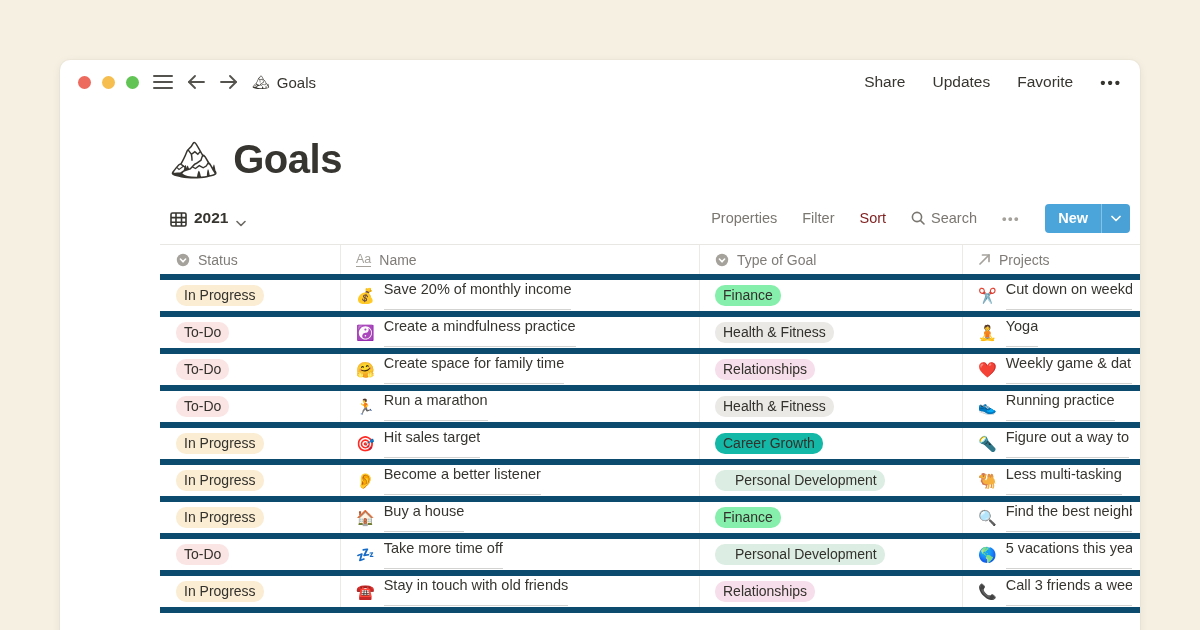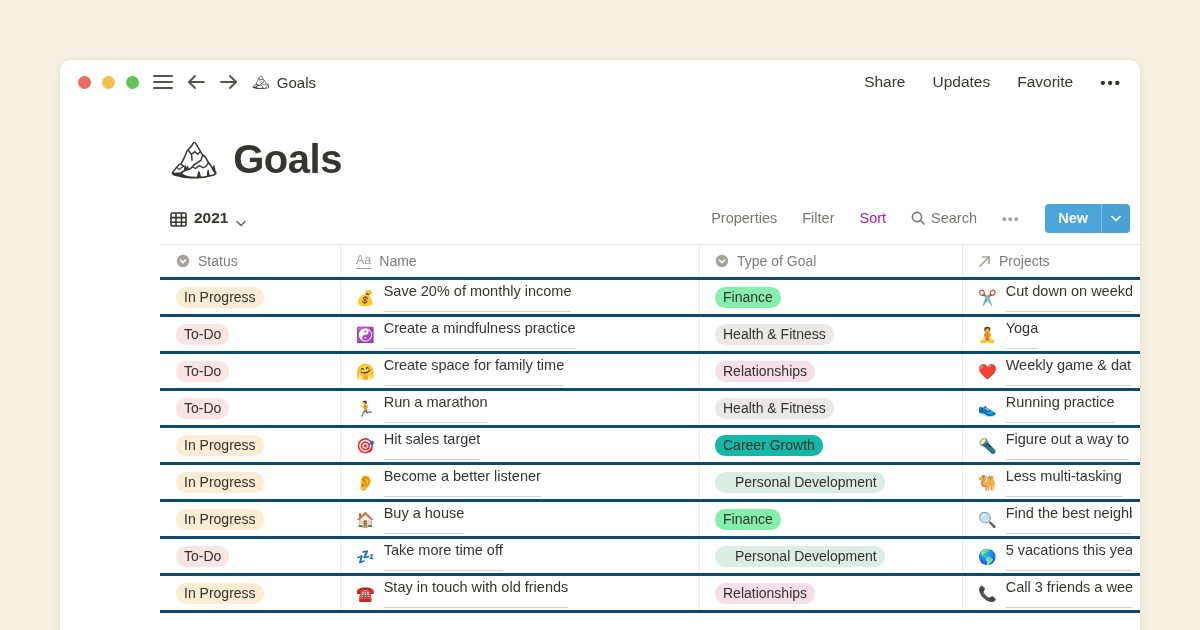--- a/index.html
+++ b/index.html
@@ -58,21 +58,21 @@
     margin-top: 20px;
     height: 32px;
     display: flex; align-items: center;
     padding-left: 10px; padding-right: 10px;
   }
   .view-switcher { display: flex; align-items: flex-end; gap: 7px; cursor: pointer; }
   .view-name { font-size: 15.5px; font-weight: 700; color: #37352F; }
   .view-chevron { color: #6B6963; margin-left: 1px; margin-top: 2px; }
   .toolbar-actions { margin-left: auto; display: flex; align-items: center; gap: 25px; }
   .toolbar-link { font-size: 14.5px; color: #7A7771; cursor: pointer; }
-  .toolbar-link.active { color: #a21caf; }
+  .toolbar-link.active { color: #7f1d1d; }
   .search-group { display: flex; align-items: center; gap: 6px; cursor: pointer; color: #7A7771; }
   .toolbar-dots { color: #A5A29C; letter-spacing: 1.5px; font-size: 13px; font-weight: 700; cursor: pointer; }
   .new-button {
     display: flex; align-items: stretch;
     background: #4BA5DA; border-radius: 4px;
     height: 29px; overflow: hidden; cursor: pointer;
     color: #fff;
   }
   .new-button .new-label {
     display: flex; align-items: center;
@@ -80,21 +80,21 @@
   }
   .new-button .new-dropdown {
     display: flex; align-items: center; padding: 0 9px;
     border-left: 1px solid rgba(255,255,255,0.35);
     background: rgba(0,0,0,0.02);
   }
   
   .table { margin-top: 10px; width: 980px; }
   .t-row {
     display: flex; align-items: stretch;
-    border-bottom: 3px solid #0c4a6e;
+    border-bottom: 6px solid #0c4a6e;
     height: 37px;
   }
   .t-head { border-top: 1px solid #E8E7E4; height: 36px; }
   .t-cell {
     display: flex; align-items: center; gap: 8px;
     padding-left: 15px; padding-right: 8px;
     border-right: 1px solid #EBEAE7;
     overflow: hidden; white-space: nowrap;
   }
   .t-cell:first-child { padding-left: 16px; }

